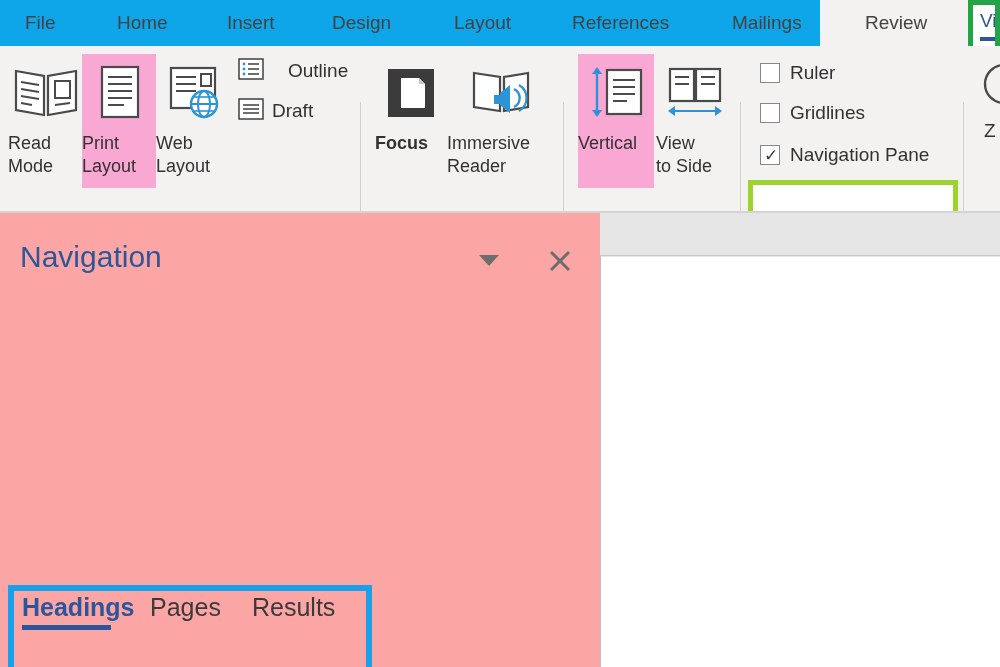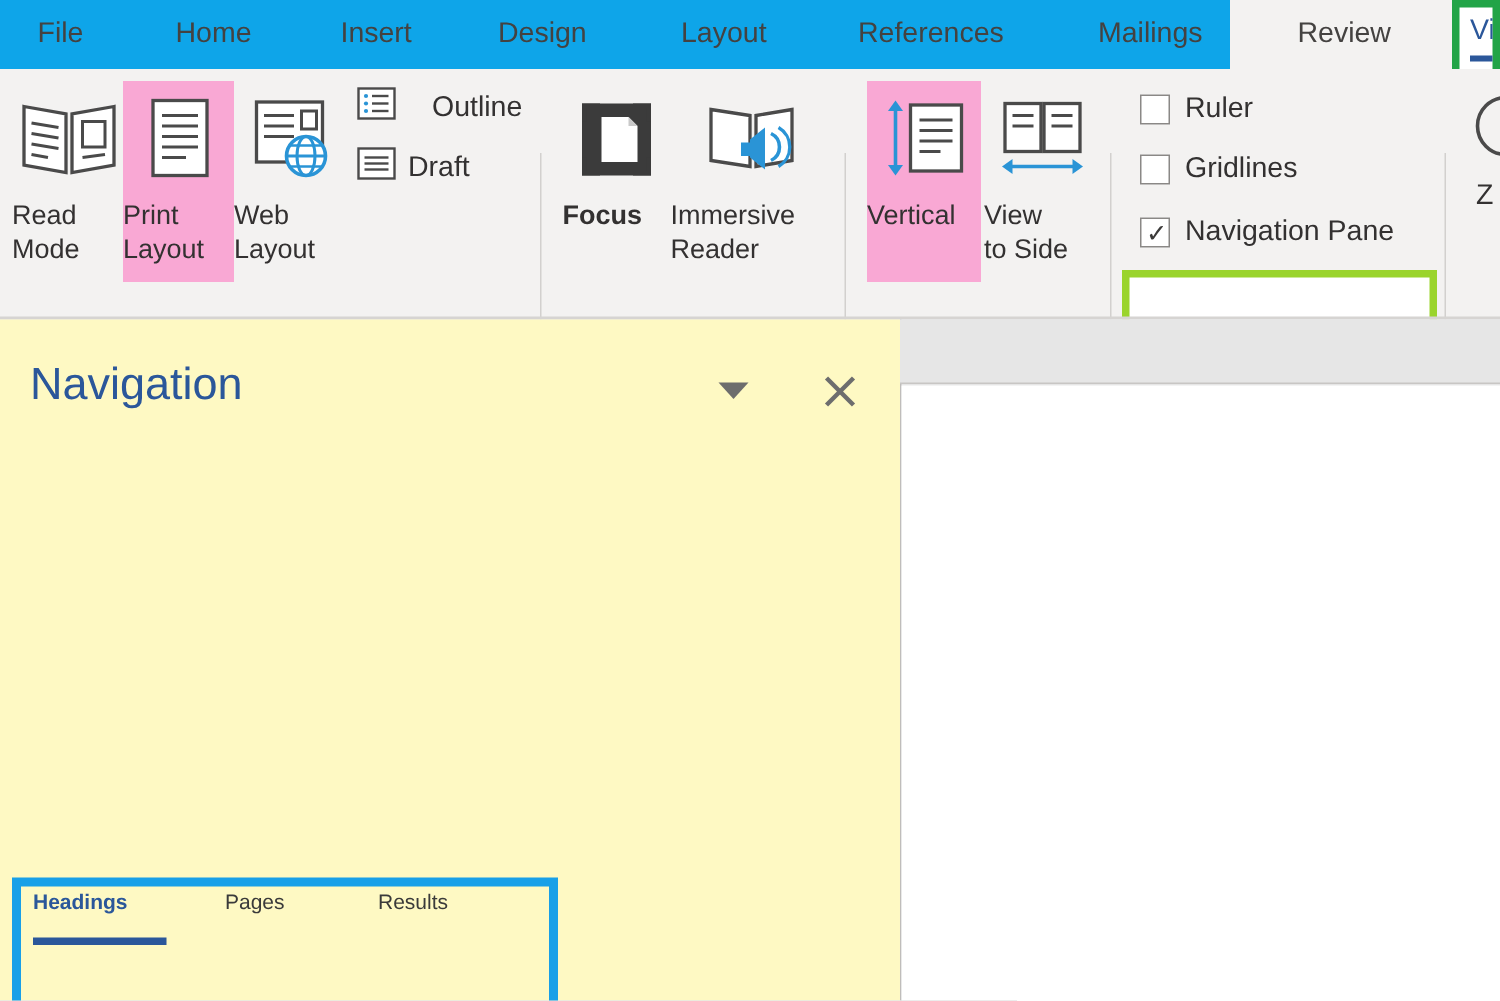--- a/index.html
+++ b/index.html
@@ -79,21 +79,21 @@
     border:5px solid #9ad42c;box-sizing:border-box;background:#ffffff;
   }
 
   
   #below{
     position:absolute;left:0;top:213px;width:1000px;height:454px;background:#e6e6e6;
   }
 
   
   #navpane{
-    position:absolute;left:0;top:0;width:600px;height:454px;background:#fef9c3;
+    position:absolute;left:0;top:0;width:600px;height:454px;background:#fca5a5;
   }
   #nav-title{
     position:absolute;left:20px;top:27px;font-size:30px;color:#2b579a;
     white-space:nowrap;
   }
   #nav-caret{position:absolute;left:478px;top:40px;}
   #nav-close{position:absolute;left:548px;top:36px;font-size:26px;color:#6d6d6d;line-height:26px;}
 
   #searchbox{
     position:absolute;left:20px;top:100px;width:549px;height:36px;
@@ -105,21 +105,21 @@
   #search-icon{position:absolute;left:500px;top:5px;}
   #search-dropdown{position:absolute;left:536px;top:12px;}
 
   
   #blue-box{
     position:absolute;left:8px;top:372px;width:364px;height:290px;
     border:6px solid #18a0e8;box-sizing:border-box;
   }
 
   .navtab{
-    position:absolute;top:380px;font-size:14px;color:#3a3a3a;white-space:nowrap;
+    position:absolute;top:380px;font-size:25px;color:#3a3a3a;white-space:nowrap;
   }
   .navtab.active{color:#2b579a;font-weight:bold;}
   #navtab-underline{
     position:absolute;left:22px;top:412px;width:89px;height:5px;background:#2b579a;
   }
 
   
   #doc-area{
     position:absolute;left:600px;top:0;width:400px;height:454px;background:#e6e6e6;
   }

